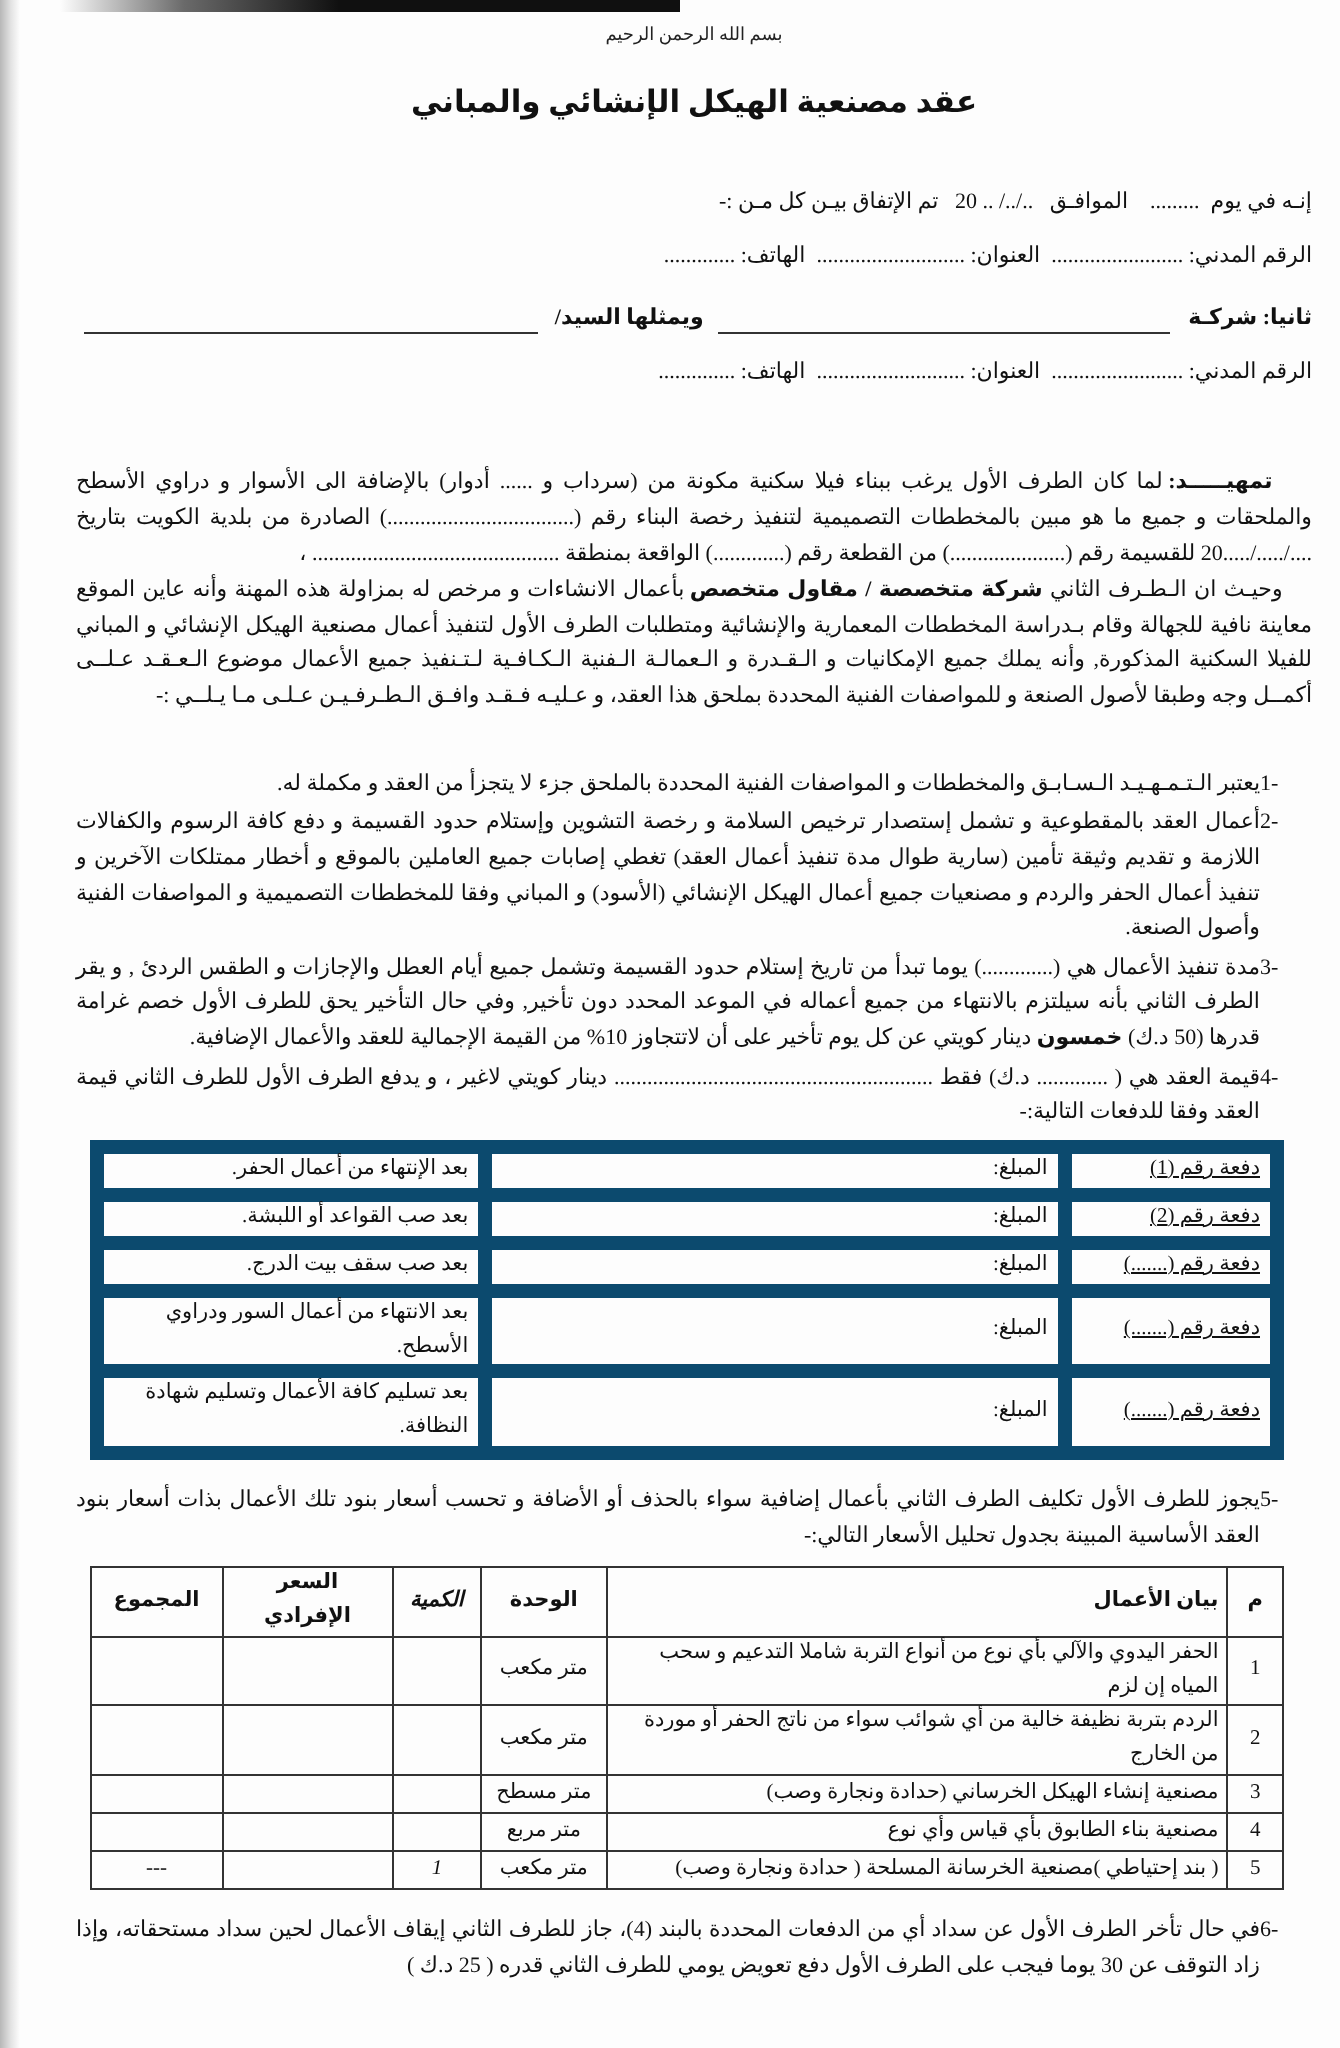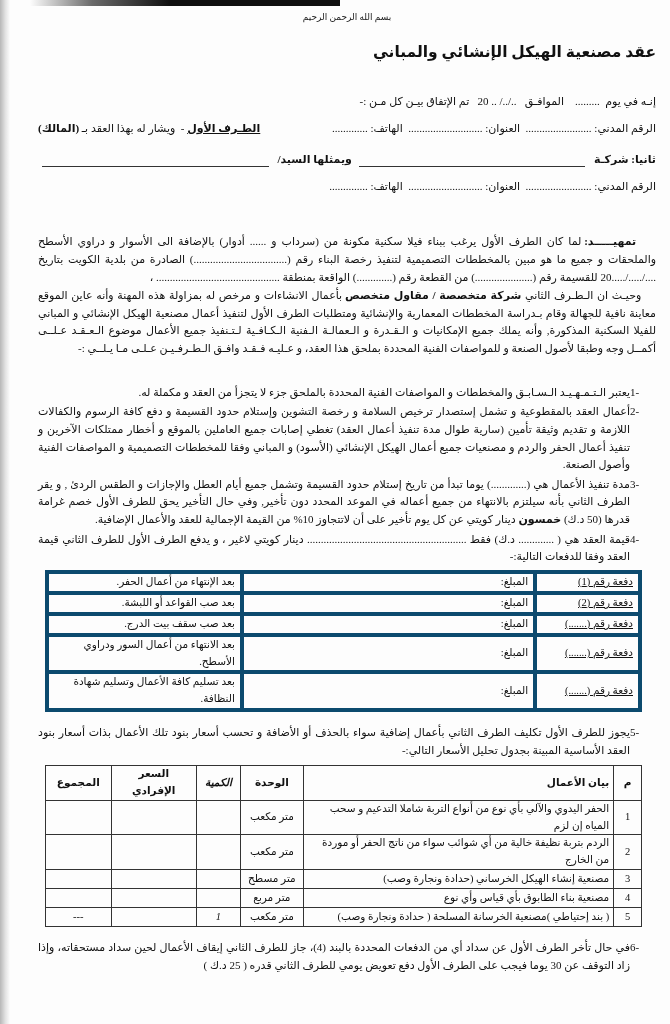--- a/index.html
+++ b/index.html
@@ -22,40 +22,40 @@
   .edge-strip{
     position:absolute;top:0;left:0;width:10px;height:1024px;
     background:linear-gradient(to right,#b7b7b7,#e3e3e3 55%,#fdfdfd);
   }
   .top-bar{
     position:absolute;top:0;right:330px;width:310px;height:6px;
     background:linear-gradient(to left,#101010 0 55%,#6a6a6a 80%,rgba(0,0,0,0));
   }
   .center{text-align:center;}
   .bismillah{font-size:9px;color:#222;margin-top:4px;}
-  .title{font-size:15.5px;font-weight:bold;margin-top:16px;letter-spacing:.2px;text-align:right;}
+  .title{font-size:15.5px;font-weight:bold;margin-top:16px;letter-spacing:.2px;}
   .line{white-space:pre-wrap;}
   .intro{margin-top:28px;text-align:right;}
   .b{font-weight:bold;}
   .u{text-decoration:underline;}
   .fill-row{display:flex;align-items:flex-end;margin-top:14px;}
   .fill-label{font-weight:bold;white-space:pre-wrap;}
   .fill-line{flex:1;border-bottom:1.2px solid #333;height:13px;margin:0 6px 2px 4px;}
   .party{margin-top:9px;display:flex;justify-content:space-between;align-items:baseline;}
   .preamble{margin-top:20px;text-align:justify;text-align-last:right;line-height:1.62;}
   .clauses{margin-top:8px;}
   .clause{display:flex;margin-top:2px;}
   .clause .num{
     width:26px;flex:0 0 26px;direction:ltr;unicode-bidi:bidi-override;
     text-align:left;padding-top:0;
   }
   .clause .txt{flex:1;text-align:justify;text-align-last:right;white-space:pre-wrap;}
   table{border-collapse:collapse;direction:rtl;}
   .pay-table{width:597px;margin:4px 14px 0 0;font-size:10.5px;}
-  .pay-table td{border:4px solid #0c4a6e;padding:0 5px;height:17px;vertical-align:middle;}
+  .pay-table td{border:7px solid #0c4a6e;padding:0 5px;height:17px;vertical-align:middle;}
   .pay-table .c-no{width:95px;text-decoration:underline;}
   .pay-table .c-amt{width:295px;}
   .pay-table .c-mil{width:190px;}
   .price-table{width:597px;margin:6px 14px 0 0;font-size:10.5px;}
   .price-table th,.price-table td{border:1px solid #333;padding:0 4px;height:18px;vertical-align:middle;}
   .price-table th{font-weight:bold;text-align:center;}
   .price-table .c-m{width:20px;text-align:center;}
   .price-table .c-desc{width:330px;text-align:right;}
   .price-table .c-unit{width:56px;text-align:center;}
   .price-table .c-qty{width:36px;text-align:center;font-style:italic;}
@@ -71,21 +71,20 @@
   <div class="top-bar"></div>
 
   <div class="center bismillah">بسم الله الرحمن الرحيم</div>
   <div class="center title">عقد مصنعية الهيكل الإنشائي والمباني</div>
 
   <div class="intro line">إنـه في يوم  .........    الموافـق   ../../ .. 20   تم الإتفاق بيـن كل مـن :-</div>
 
 
   <div class="party line">
     <span>الرقم المدني: ........................  العنوان: ...........................  الهاتف: .............      </span>
-    <span><span class="b u">الطـرف الأول</span><span> -  ويشار له بهذا العقد بـ </span><span class="b">(المالك)</span></span>
   </div>
 
   <div class="fill-row">
     <span class="fill-label">ثانيا: شركـة </span>
     <span class="fill-line"></span>
     <span class="fill-label"> ويمثلها السيد/ </span>
     <span class="fill-line"></span>
   </div>
 
   <div class="party line">

